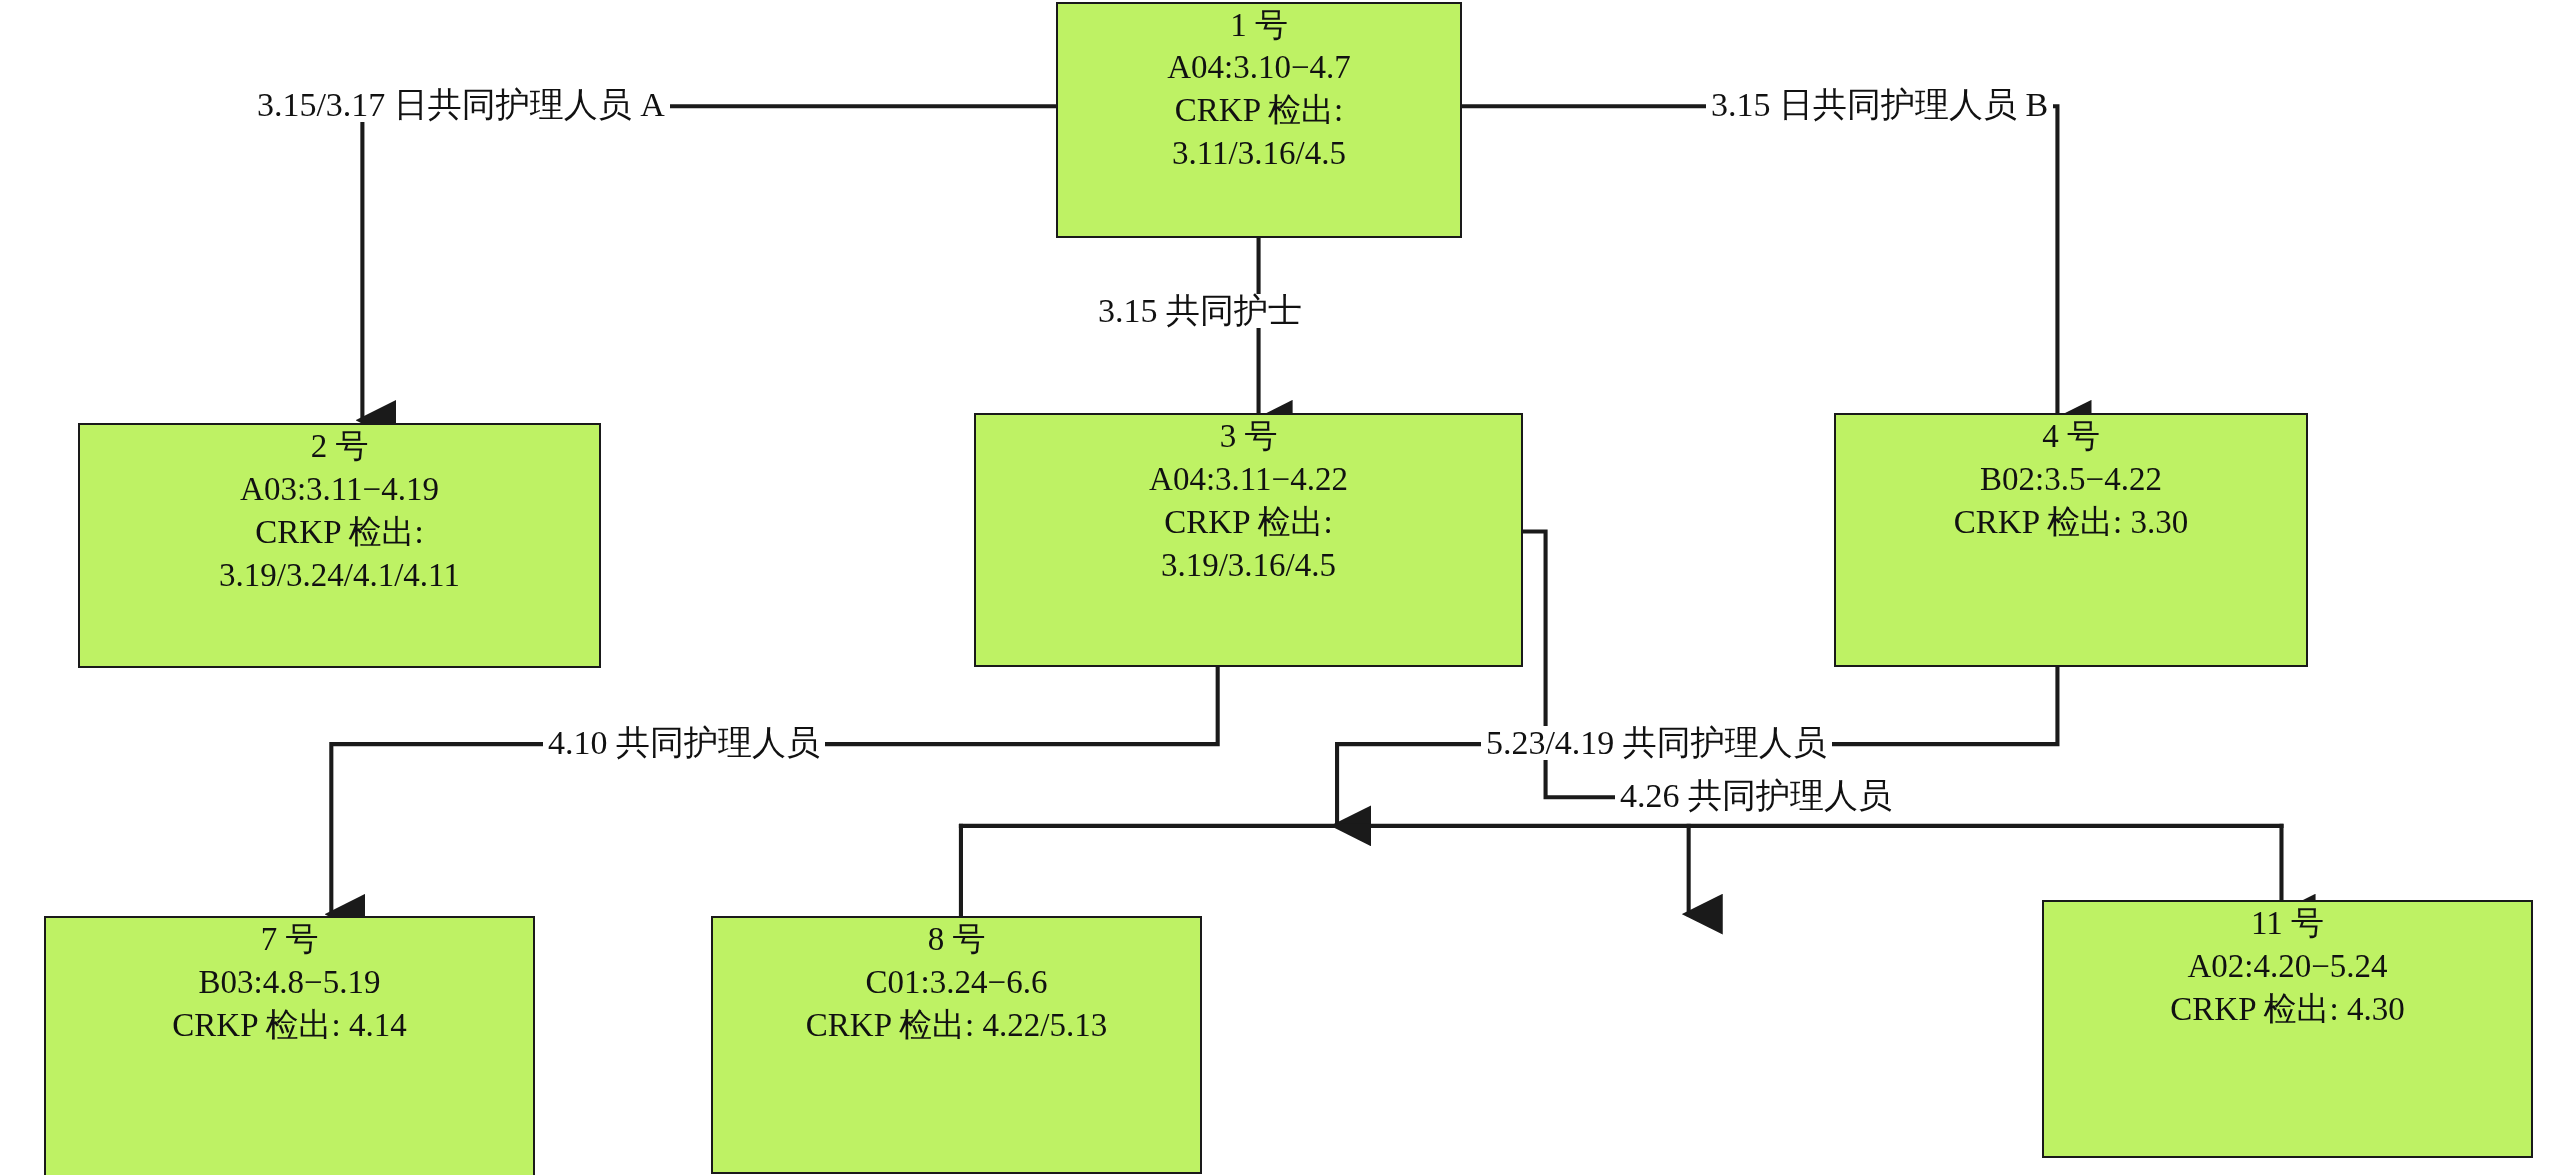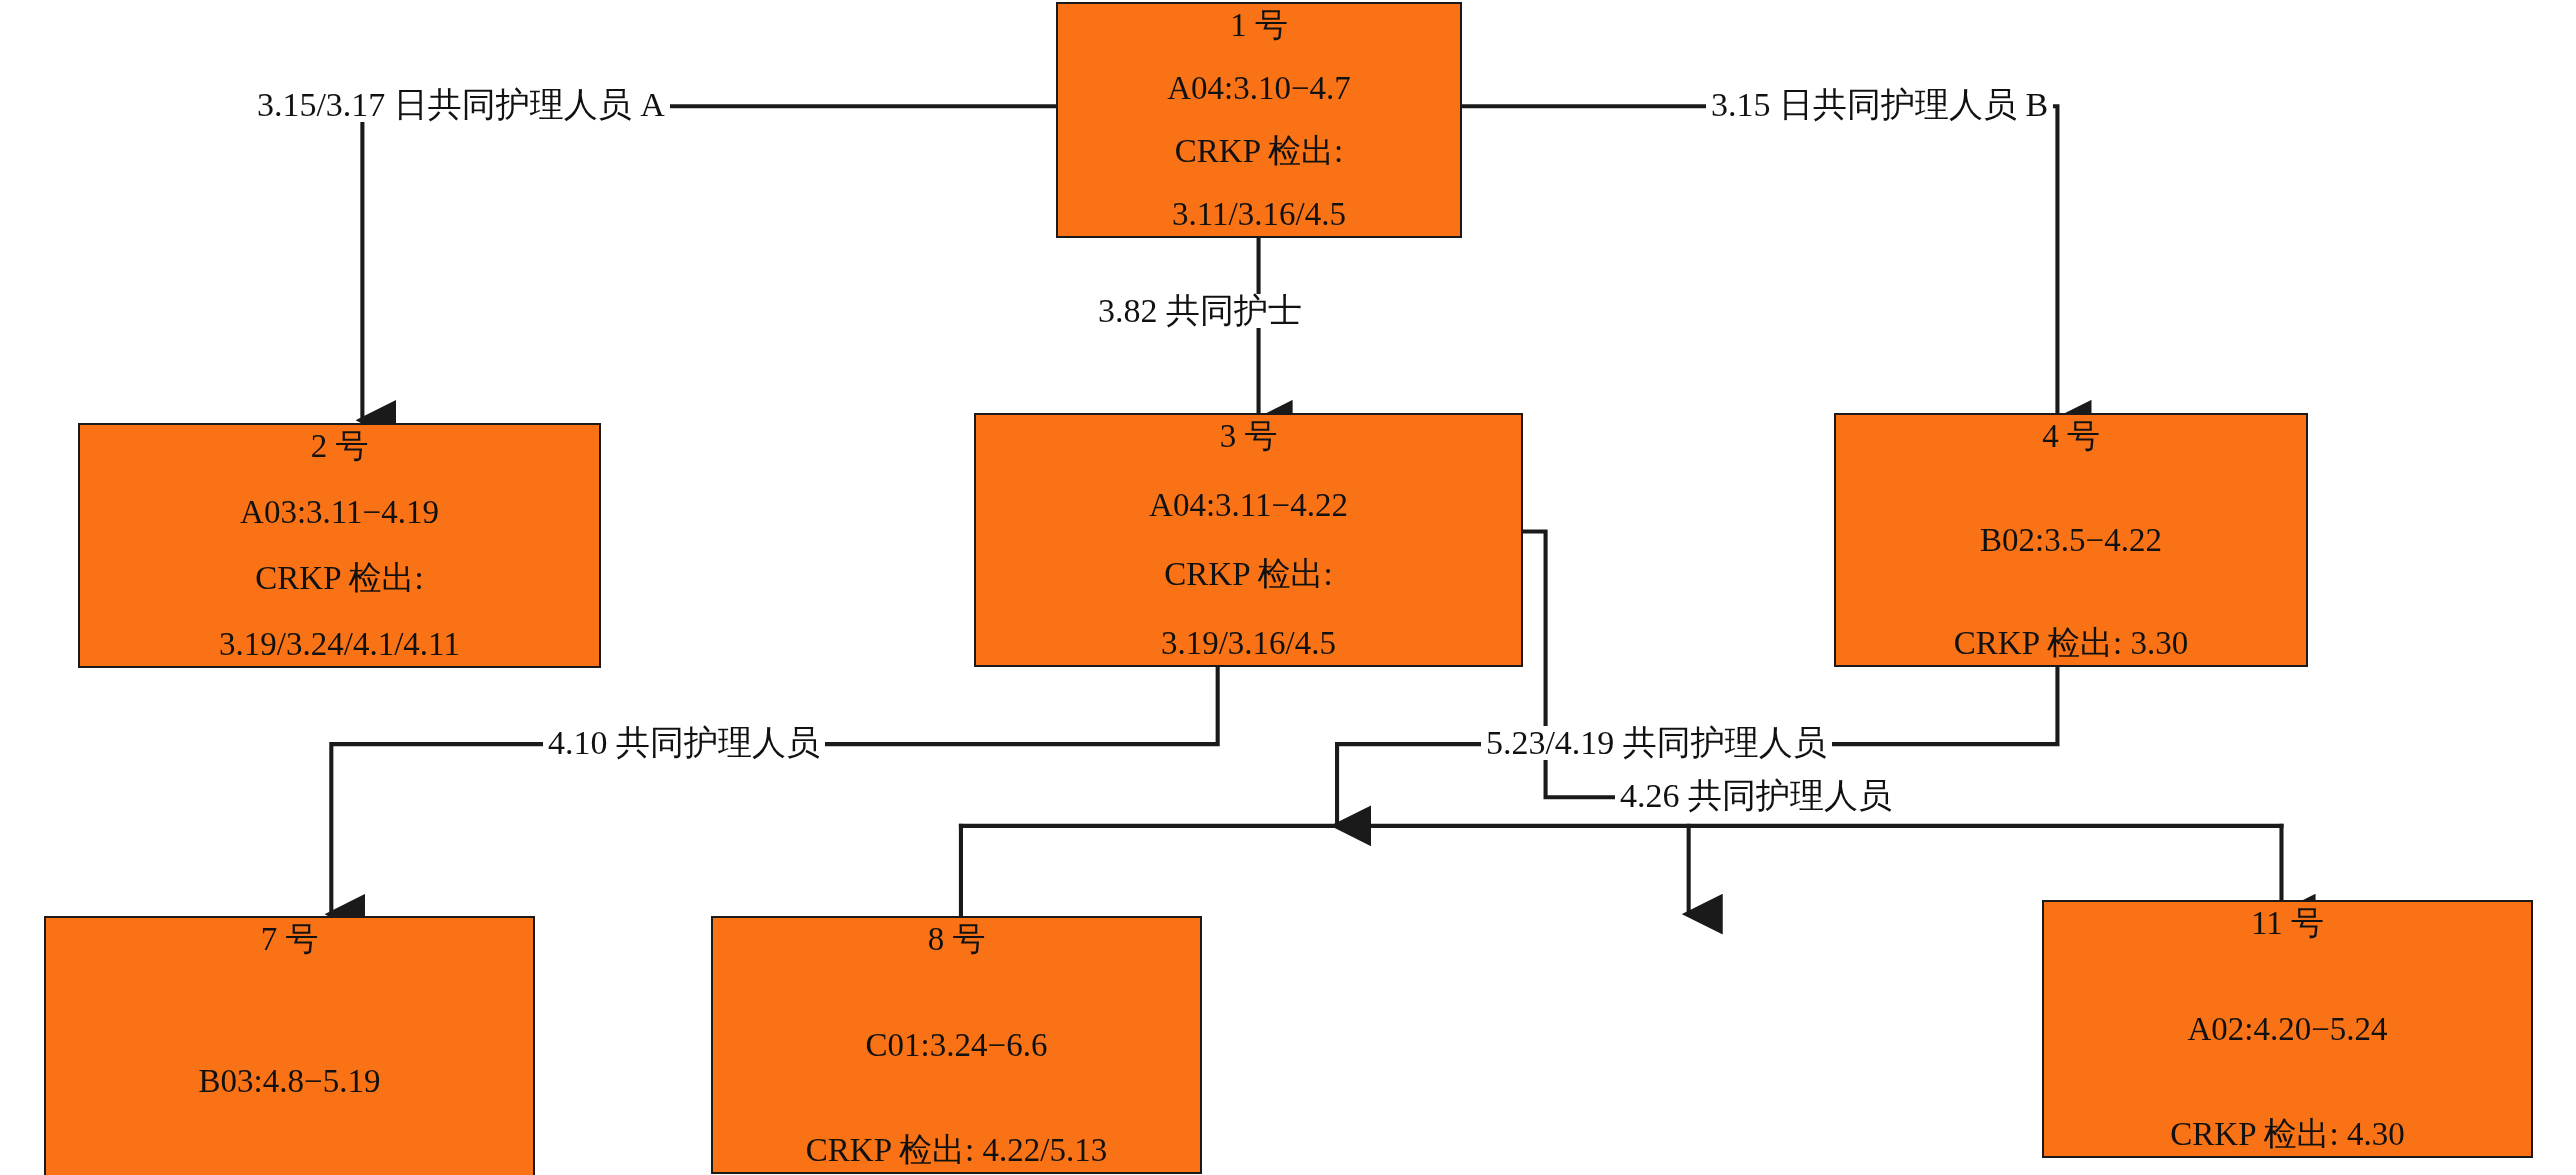--- a/index.html
+++ b/index.html
@@ -18,25 +18,25 @@
   #wires {
     position: absolute;
     left: 0; top: 0;
     width: 2576px;
     height: 1175px;
   }
   .node {
     position: absolute;
     box-sizing: border-box;
     border: 2.5px solid #1a1a1a;
-    background: #f97316;
+    background: #bef264;
     display: flex;
     flex-direction: column;
     align-items: center;
-    justify-content: space-between;
+    justify-content: flex-start;
     text-align: center;
     color: #111111;
     font-size: 33px;
     line-height: 1.30;
     z-index: 3;
   }
   .node .ln {
     display: block;
     white-space: nowrap;
   }
@@ -126,21 +126,21 @@
   <div class="node" style="left:2042px; top:900px; width:491px; height:258px;">
     <span class="ln">11 号</span>
     <span class="ln">A02:4.20−5.24</span>
     <span class="ln">CRKP 检出: 4.30</span>
   </div>
 
   <div class="edge-label" style="left:252px; top:88px;">3.15/3.17 日共同护理人员 A</div>
 
   <div class="edge-label" style="left:1706px; top:88px;">3.15 日共同护理人员 B</div>
 
-  <div class="edge-label" style="left:1093px; top:294px;">3.82 共同护士</div>
+  <div class="edge-label" style="left:1093px; top:294px;">3.15 共同护士</div>
 
   <div class="edge-label" style="left:543px; top:726px;">4.10 共同护理人员</div>
 
   <div class="edge-label" style="left:1481px; top:726px;">5.23/4.19 共同护理人员</div>
 
   <div class="edge-label" style="left:1615px; top:779px;">4.26 共同护理人员</div>
 
 </div>
 
 

